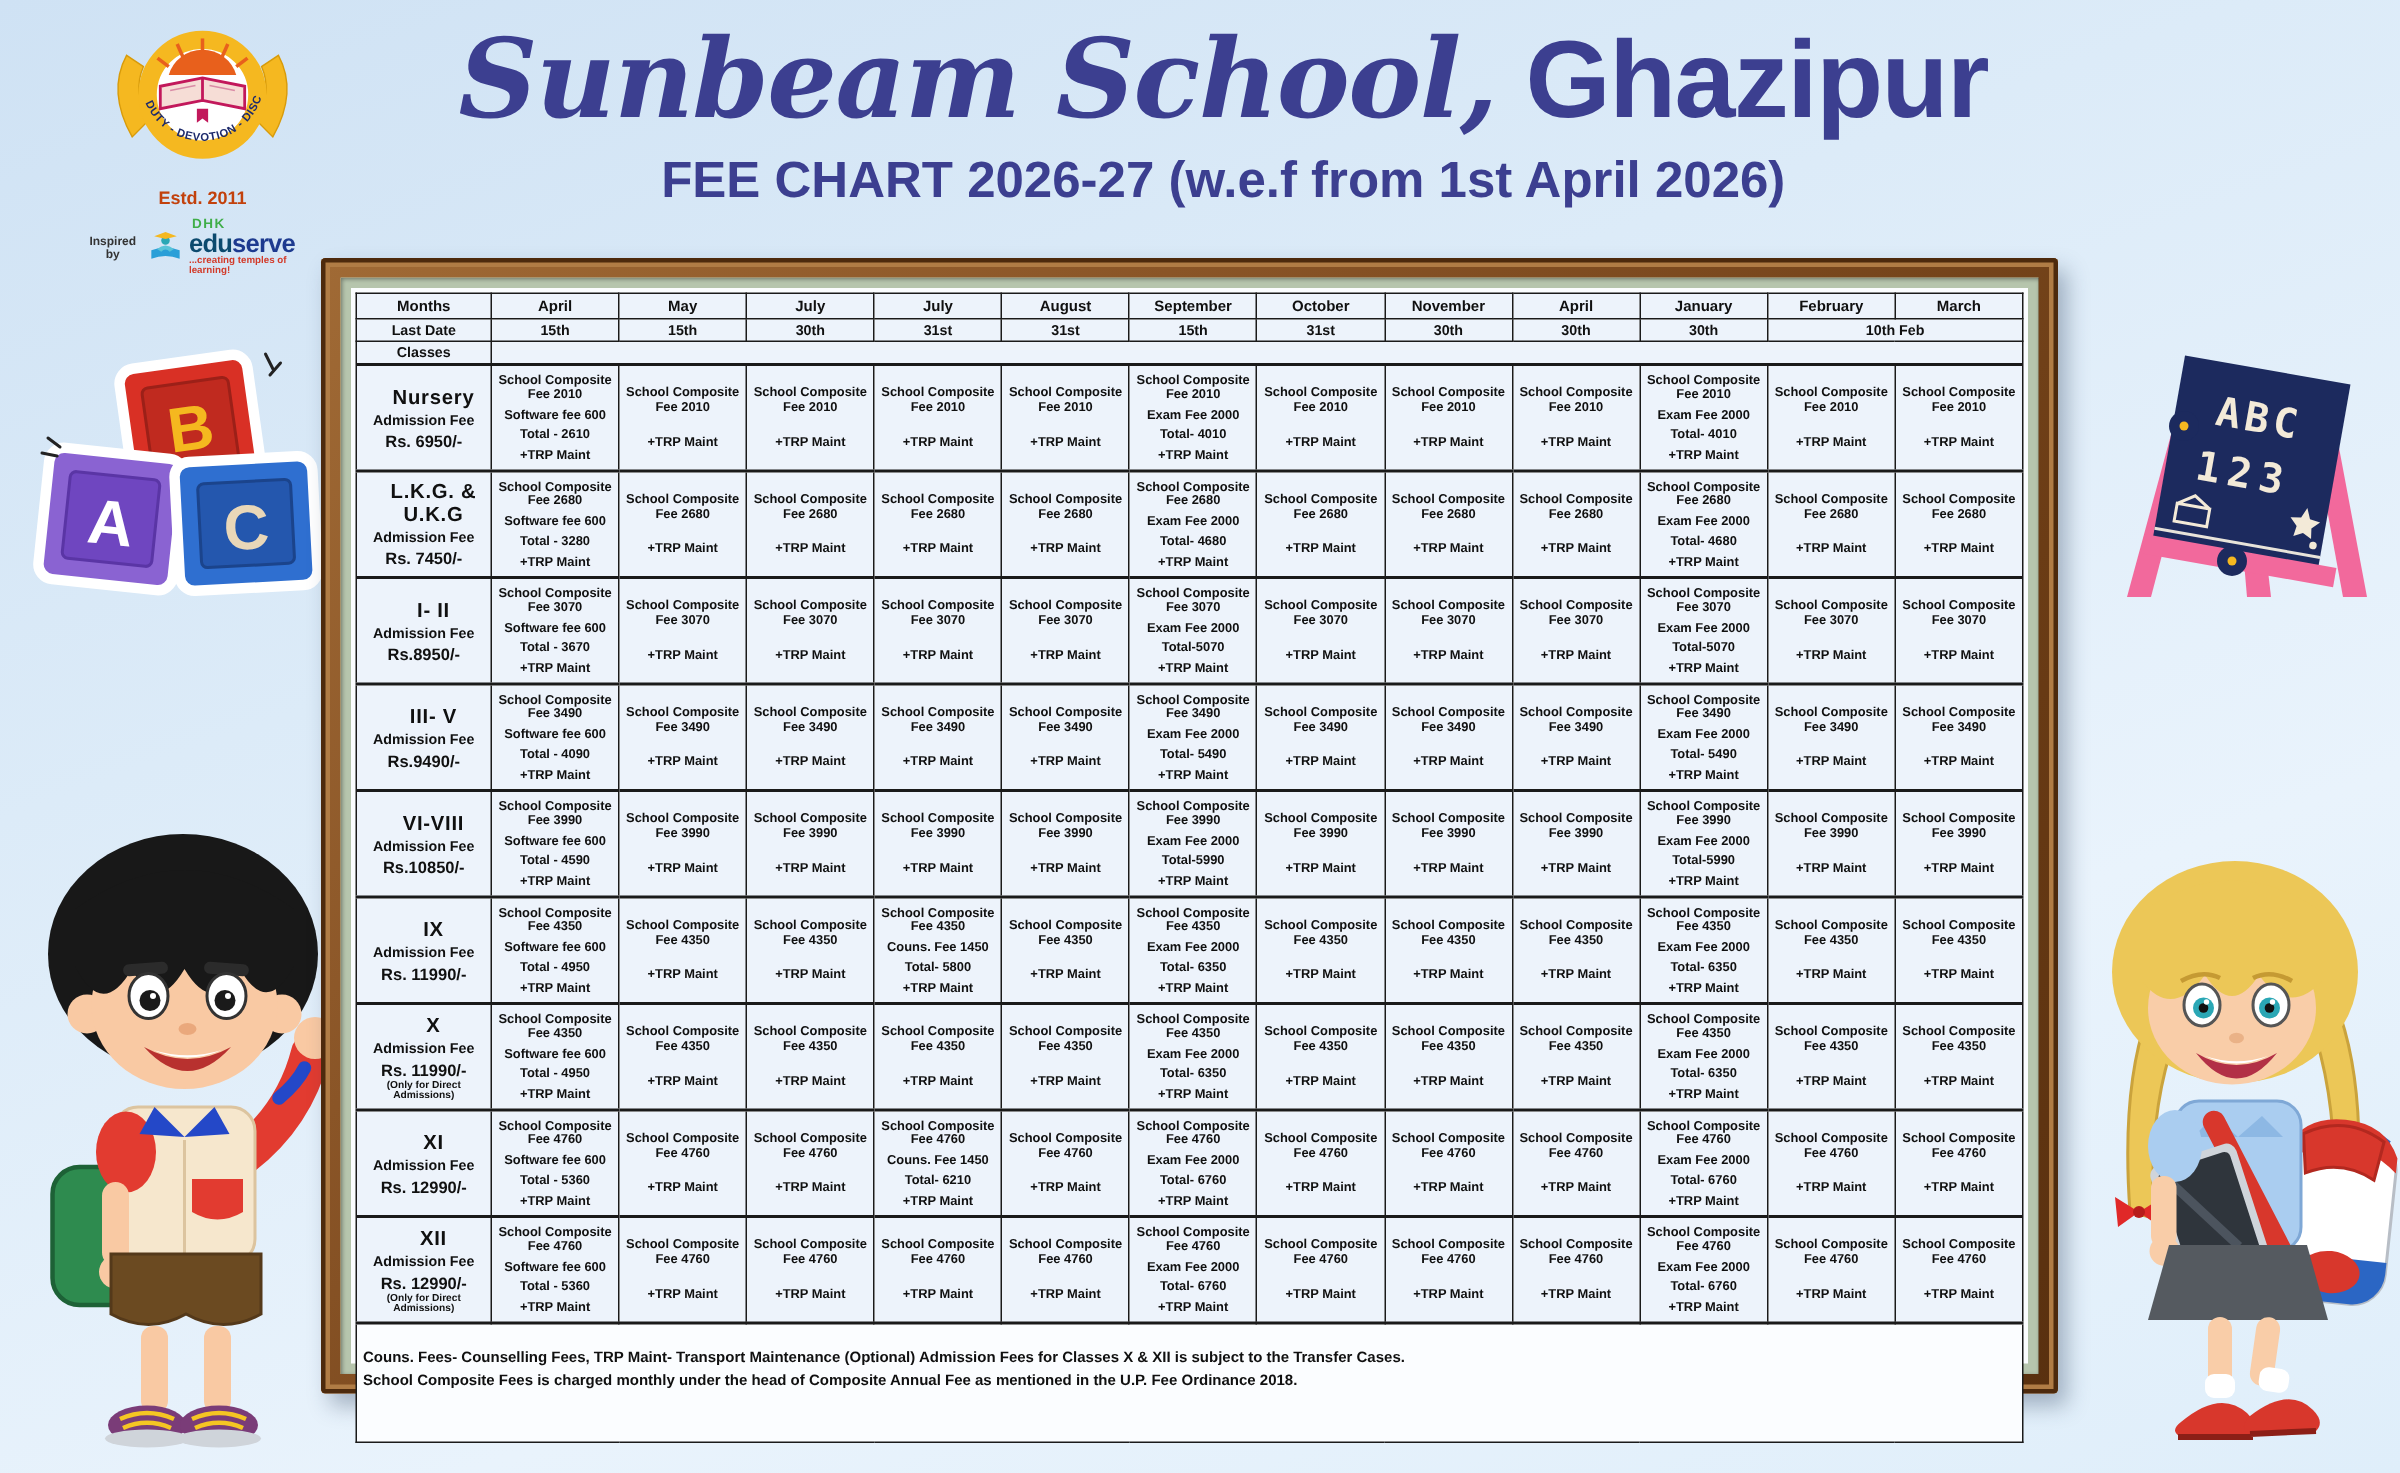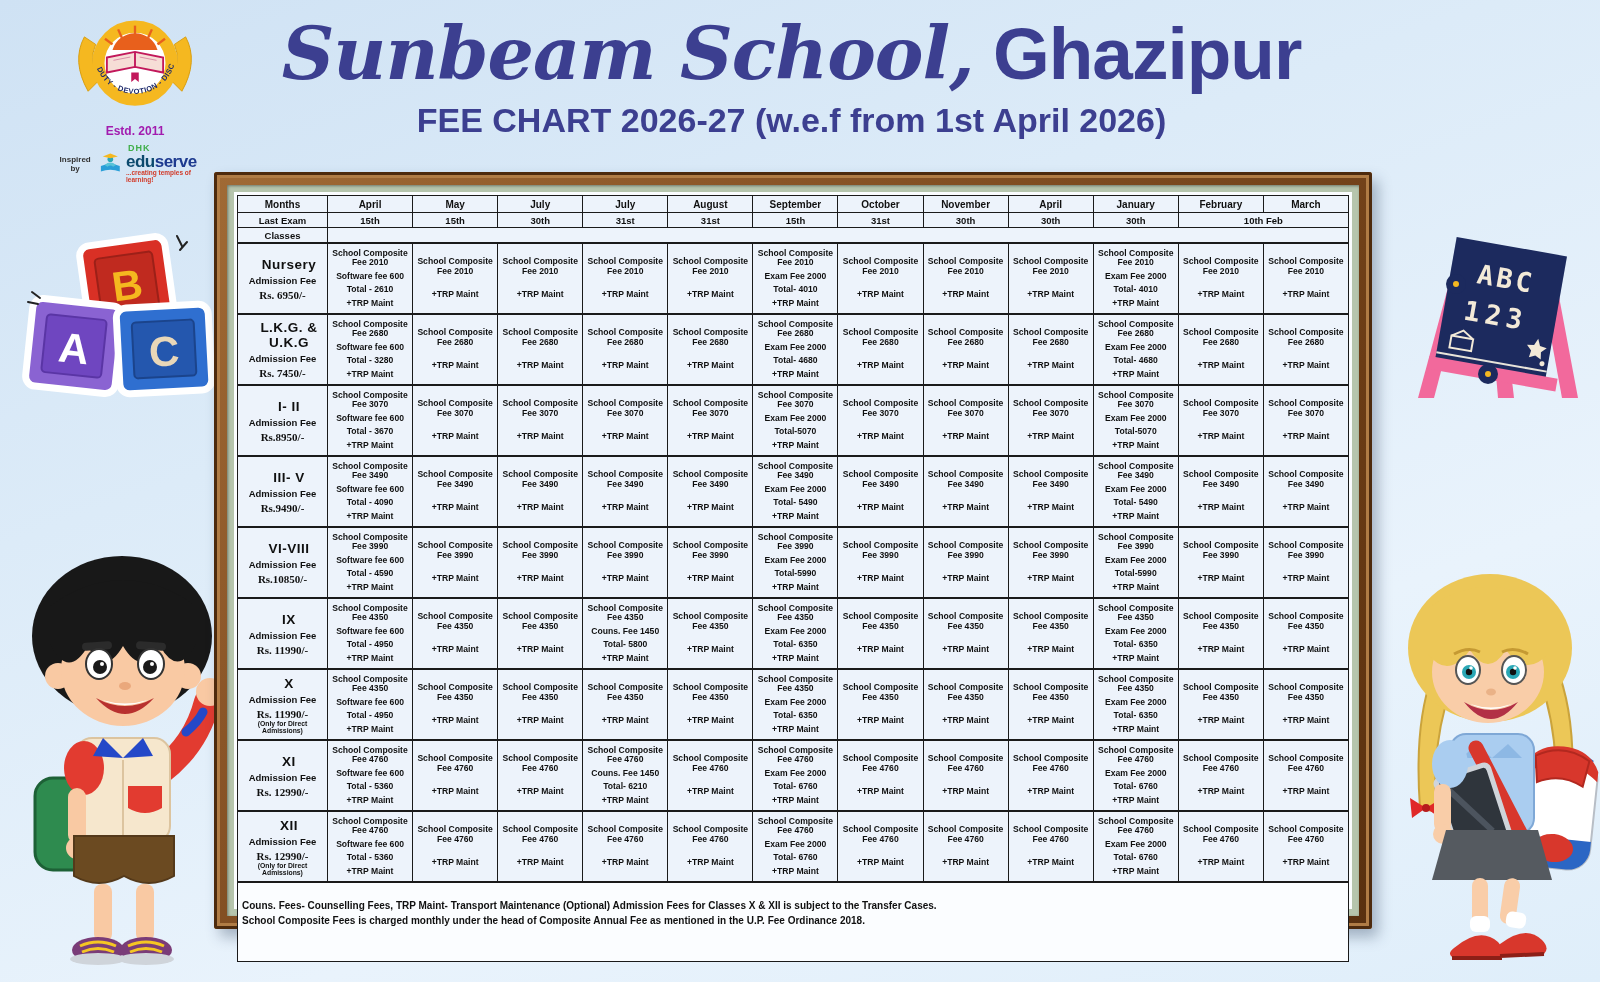--- a/index.html
+++ b/index.html
@@ -3,30 +3,30 @@
 <meta charset="utf-8">
 <style>
   html,body{margin:0;padding:0;}
   body{
     width:1600px;height:982px;overflow:hidden;position:relative;
     font-family:"Liberation Sans",sans-serif;
     background:linear-gradient(160deg,#cfe2f4 0%,#dcebf8 35%,#e9f3fc 70%,#dfeefa 100%);
   }
   
   .crest{position:absolute;left:55px;top:12px;width:160px;text-align:center;}
-  .estd{font-size:12px;font-weight:bold;color:#a21caf;margin-top:2px;}
+  .estd{font-size:12px;font-weight:bold;color:#c2410c;margin-top:2px;}
   .inspired{display:flex;align-items:center;justify-content:center;gap:4px;margin-top:6px;}
   .inspired .lbl{font-size:8px;color:#333;font-weight:bold;}
   .eduserve{text-align:left;line-height:1;}
   .eduserve .dhk{font-size:9px;font-weight:bold;color:#3fae49;letter-spacing:1px;margin-left:2px;}
   .eduserve .wordmark{font-size:17px;font-weight:bold;letter-spacing:-0.5px;}
   .eduserve .edu{color:#0c4a6e;}
   .eduserve .serve{color:#1d3a8f;}
   .eduserve .tag{font-size:6.5px;color:#d23b2a;font-weight:bold;}
-  .titles{position:absolute;left:219px;top:8px;width:1145px;text-align:center;color:#3c3f90;}
+  .titles{position:absolute;left:243px;top:8px;width:1145px;text-align:center;color:#3c3f90;}
   .main-title{font-size:73px;line-height:1.25;white-space:nowrap;}
   .main-title .school{font-family:"DejaVu Serif",serif;font-weight:bold;font-style:italic;letter-spacing:-1px;}
   .main-title .city{font-family:"Liberation Sans",sans-serif;font-weight:bold;letter-spacing:-1px;}
   .subtitle{font-size:34px;font-weight:bold;letter-spacing:0px;margin-top:2px;}
   
   .frame{position:absolute;left:214px;top:172px;width:1158px;height:757px;box-sizing:border-box;
     background:linear-gradient(135deg,#a06a35 0%,#8a5527 30%,#6b3c15 70%,#59300f 100%);
     box-shadow:inset 0 0 0 3px #4d2a0d, inset 0 0 0 6px #b07c45, 6px 8px 14px rgba(40,60,90,.35);
     padding:13px;border-radius:3px;}
   .mat{width:100%;height:100%;box-sizing:border-box;background:#b6c5ad;padding:7px;
@@ -37,21 +37,21 @@
   table.fees col.c0{width:90px;}
   table.fees th,table.fees td{border:1px solid #1a1a1a;background:#edf3fb;color:#101010;
     padding:0;vertical-align:middle;text-align:center;overflow:hidden;}
   tr.hdr-months th{font-size:10px;font-weight:bold;height:16px;}
   tr.hdr-dates th{font-size:9.5px;font-weight:bold;height:14px;}
   tr.hdr-classes th{font-size:9.5px;font-weight:bold;height:14px;border-bottom:2px solid #1a1a1a;}
   tr.data-row{height:69px;}
   tr.data-row td{border-top:2px solid #1a1a1a;}
   .class-cell .cname{font-size:13.5px;font-weight:bold;letter-spacing:.5px;padding-left:13px;}
   .class-cell .alabel{font-size:9.5px;font-weight:bold;margin-top:3px;}
-  .class-cell .afee{font-size:11px;font-weight:bold;margin-top:3px;font-family:Liberation Serif, serif;}
+  .class-cell .afee{font-size:11px;font-weight:bold;margin-top:3px;}
   .class-cell .anote{font-size:6.8px;font-weight:bold;}
   .fee-cell-inner{display:flex;flex-direction:column;justify-content:space-evenly;align-items:center;
     height:69px;padding:1px 2px;box-sizing:border-box;}
   .fee-line{font-size:8.6px;font-weight:bold;line-height:1.15;}
   tr.notes-row td{border-top:2px solid #1a1a1a;text-align:left;vertical-align:top;background:#fbfdff;
     padding:15px 4px;height:48px;}
   .note-line{font-size:10px;font-weight:bold;color:#101010;line-height:1.5;}
   
   .deco{position:absolute;}
 </style>
@@ -297,21 +297,21 @@
               <th>August</th>
               <th>September</th>
               <th>October</th>
               <th>November</th>
               <th>April</th>
               <th>January</th>
               <th>February</th>
               <th>March</th>
             </tr>
           <tr class="hdr-dates">
-            <th>Last Exam</th>
+            <th>Last Date</th>
           <th>15th</th>
               <th>15th</th>
               <th>30th</th>
               <th>31st</th>
               <th>31st</th>
               <th>15th</th>
               <th>31st</th>
               <th>30th</th>
               <th>30th</th>
               <th>30th</th>

